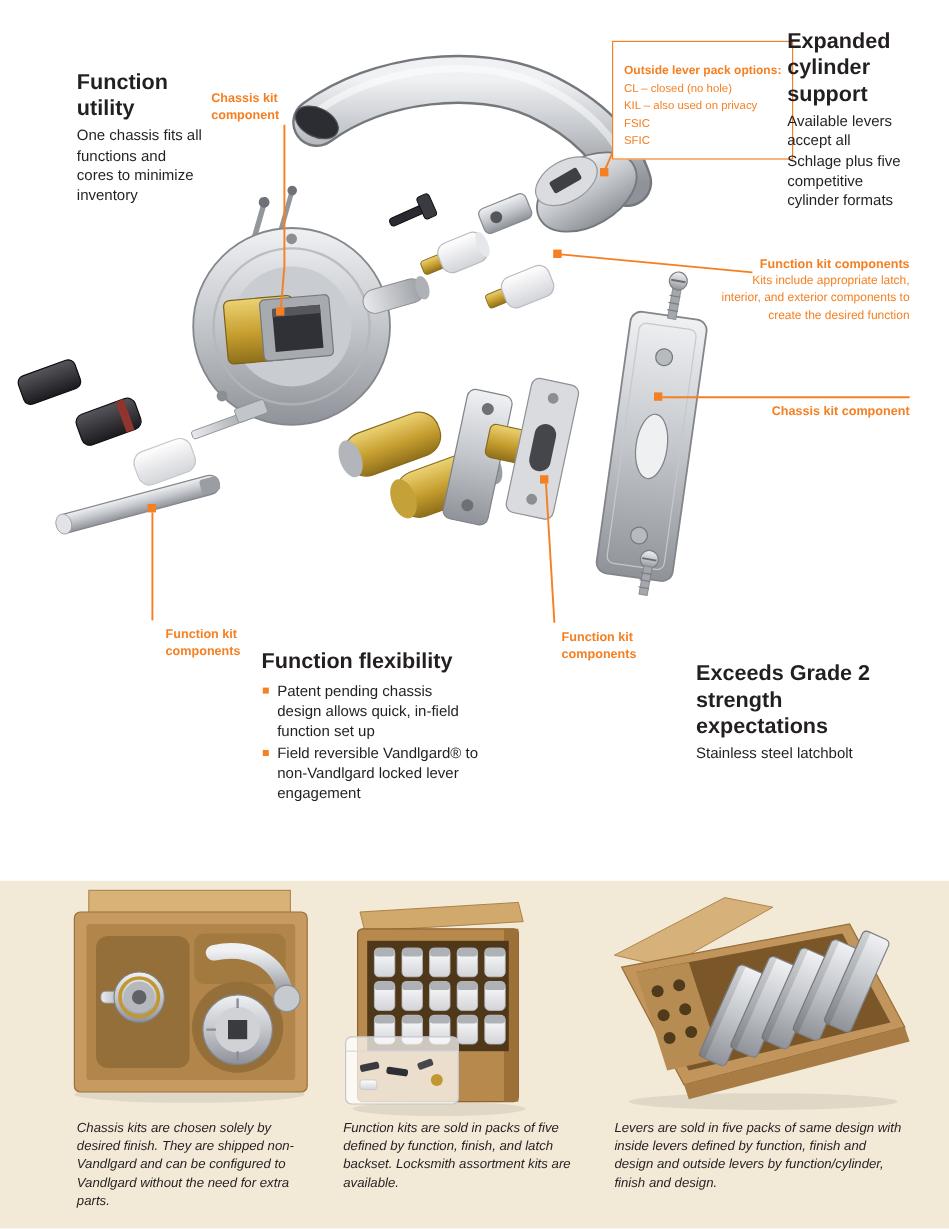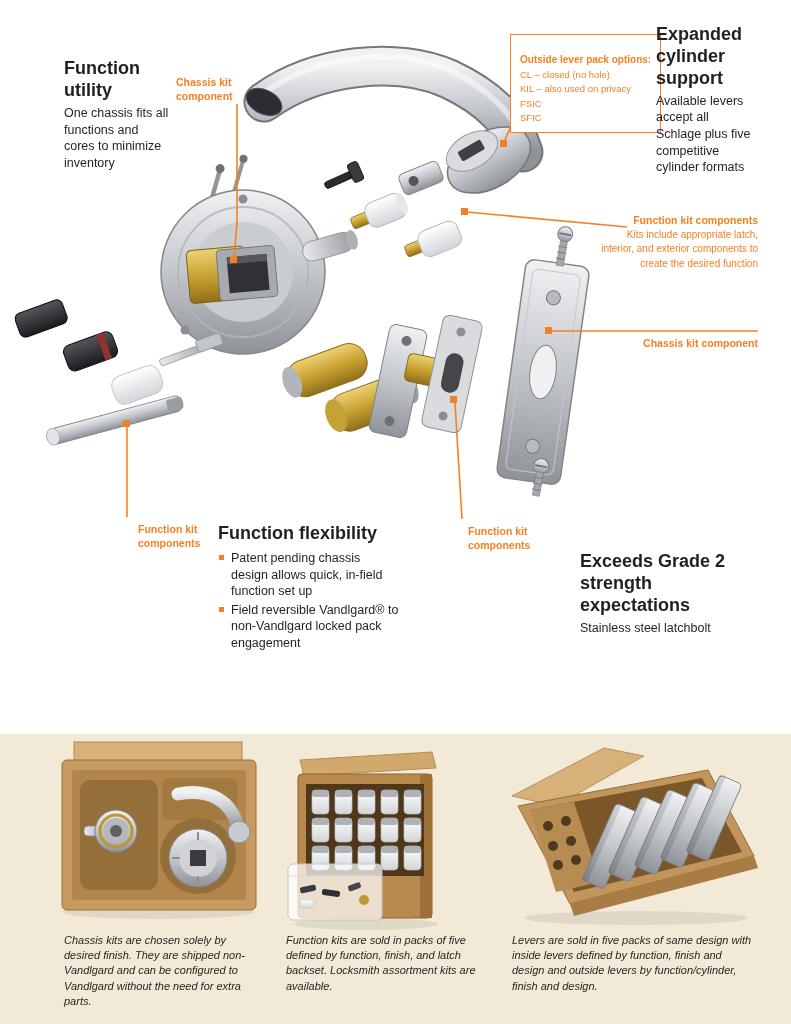--- a/index.html
+++ b/index.html
@@ -216,30 +216,30 @@
 
   <div class="abs ra" style="right:33px;top:214px;width:158px">
     <div class="ol">Function kit components</div>
     <div class="ob">Kits include appropriate latch, interior, and exterior components to create the desired function</div>
   </div>
 
   <div class="abs ol ra" style="right:33px;top:337px;width:160px;white-space:nowrap">Chassis kit component</div>
 
   <div class="abs ol" style="left:138px;top:523px;width:80px">Function kit components</div>
 
-  <div class="abs" style="left:218px;top:523px;width:182px">
+  <div class="abs" style="left:218px;top:541px;width:182px">
     <div class="ct">Function flexibility</div>
     <div class="blist">
       <div class="bitem">
         <span class="bsq"></span>
         <span class="btxt">Patent pending chassis design allows quick, in-field function set up</span>
       </div>
       <div class="bitem">
         <span class="bsq"></span>
-        <span class="btxt">Field reversible Vandlgard® to non-Vandlgard locked pack engagement</span>
+        <span class="btxt">Field reversible Vandlgard® to non-Vandlgard locked lever engagement</span>
       </div>
     </div>
   </div>
 
   <div class="abs ol" style="left:468px;top:525px;width:80px">Function kit components</div>
 
   <div class="abs" style="left:580px;top:551px;width:150px">
     <div class="ct">Exceeds Grade 2 strength expectations</div>
     <div class="cb">Stainless steel latchbolt</div>
   </div>

